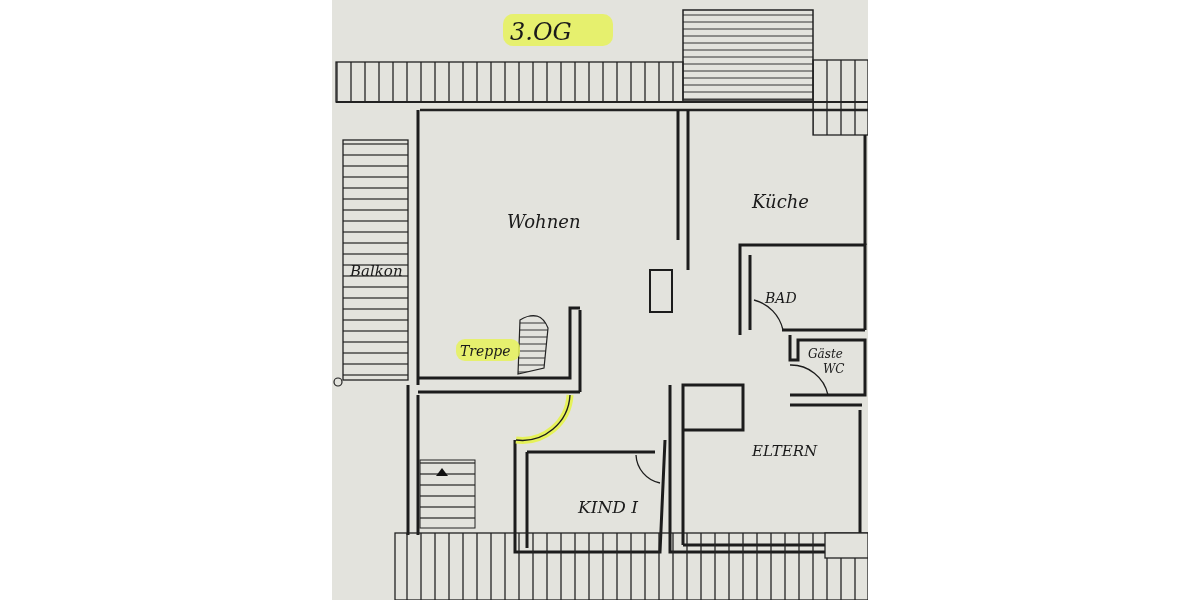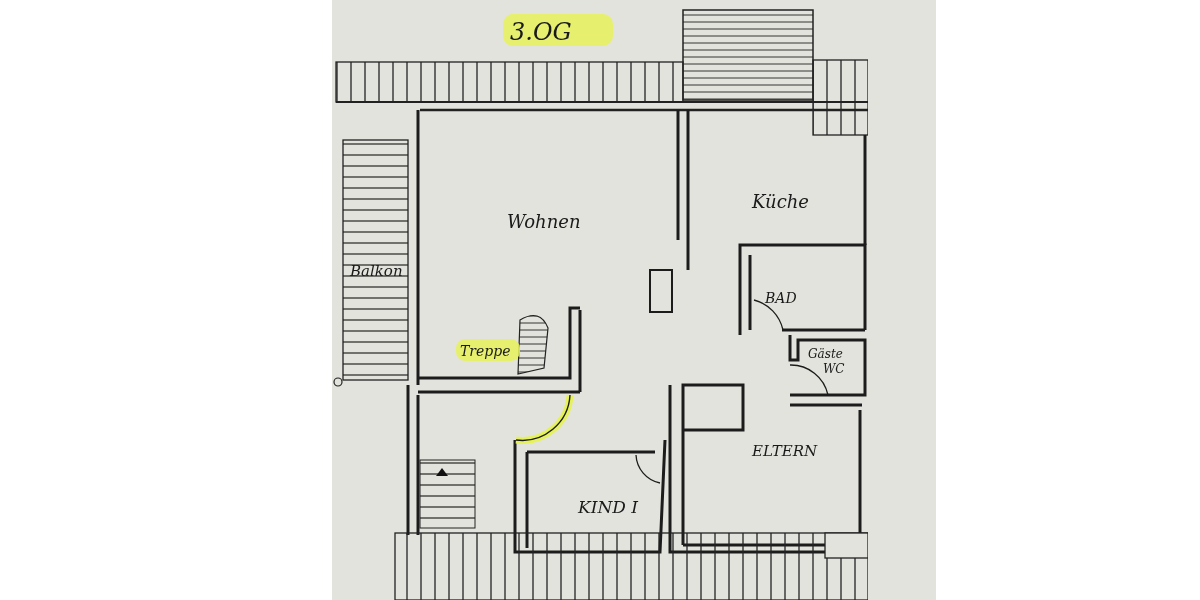--- a/index.html
+++ b/index.html
@@ -1,17 +1,17 @@
 <!DOCTYPE html>
 <html><head>
 <meta charset="utf-8">
 <style>
   html,body{margin:0;padding:0;background:#ffffff;}
   body{width:1200px;height:600px;position:relative;overflow:hidden;font-family:"DejaVu Sans",sans-serif;}
-  #sheet{position:absolute;left:332px;top:0;width:604px;height:600px;background:#e3e3dd;}
+  #sheet{position:absolute;left:332px;top:0;width:536px;height:600px;background:#e3e3dd;}
   svg{position:absolute;left:0;top:0;}
   .lbl{font-family:"DejaVu Serif",serif;fill:#1a1a1a;font-style:italic;}
   .hl{fill:#e6f25a;opacity:.85;}
 </style>
 </head>
 <body>
 
 <div id="sheet">
 <svg width="536" height="600" viewBox="332 0 536 600">
   <defs>

